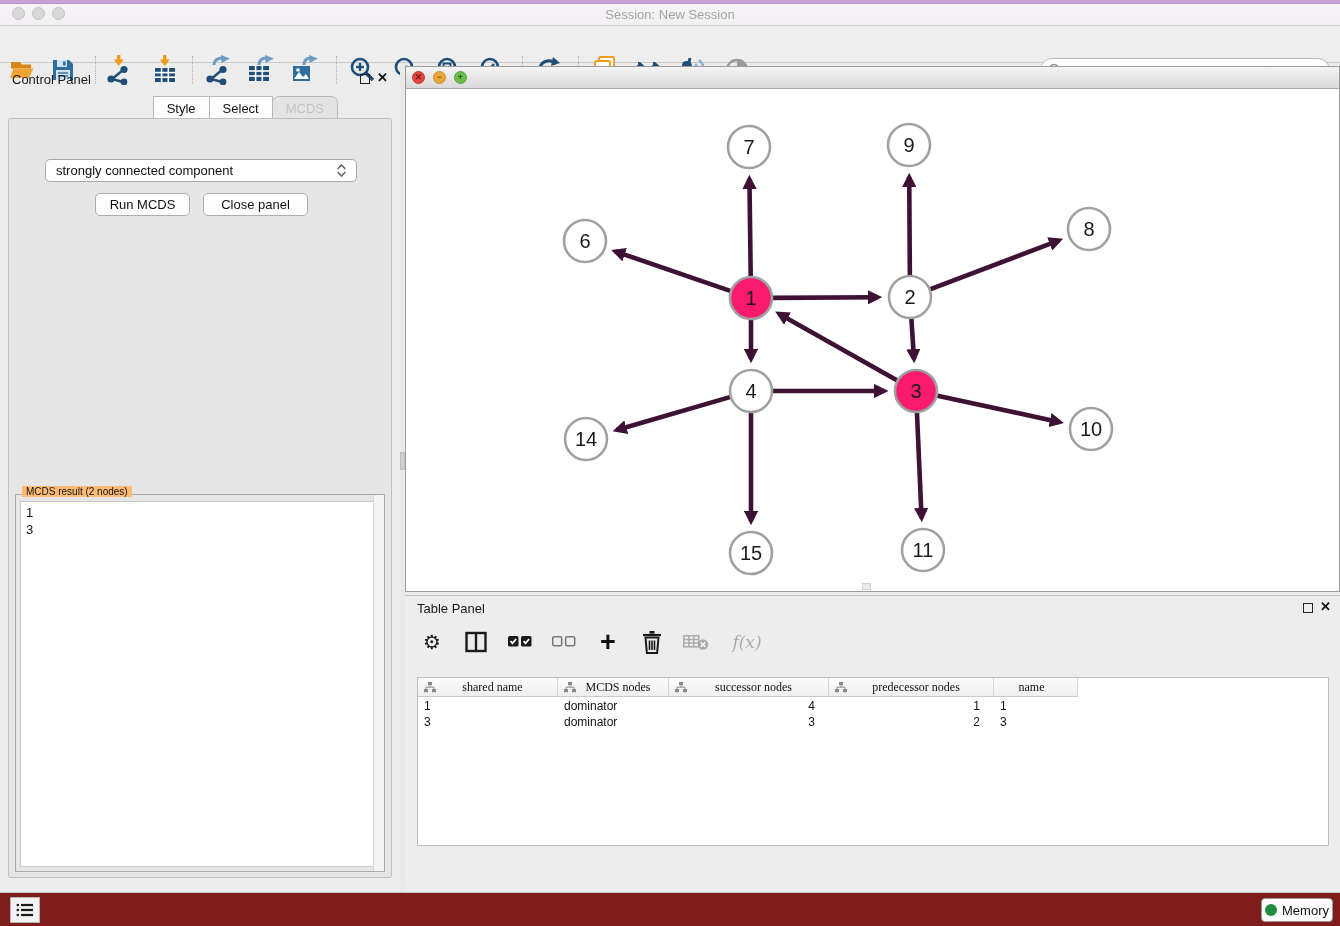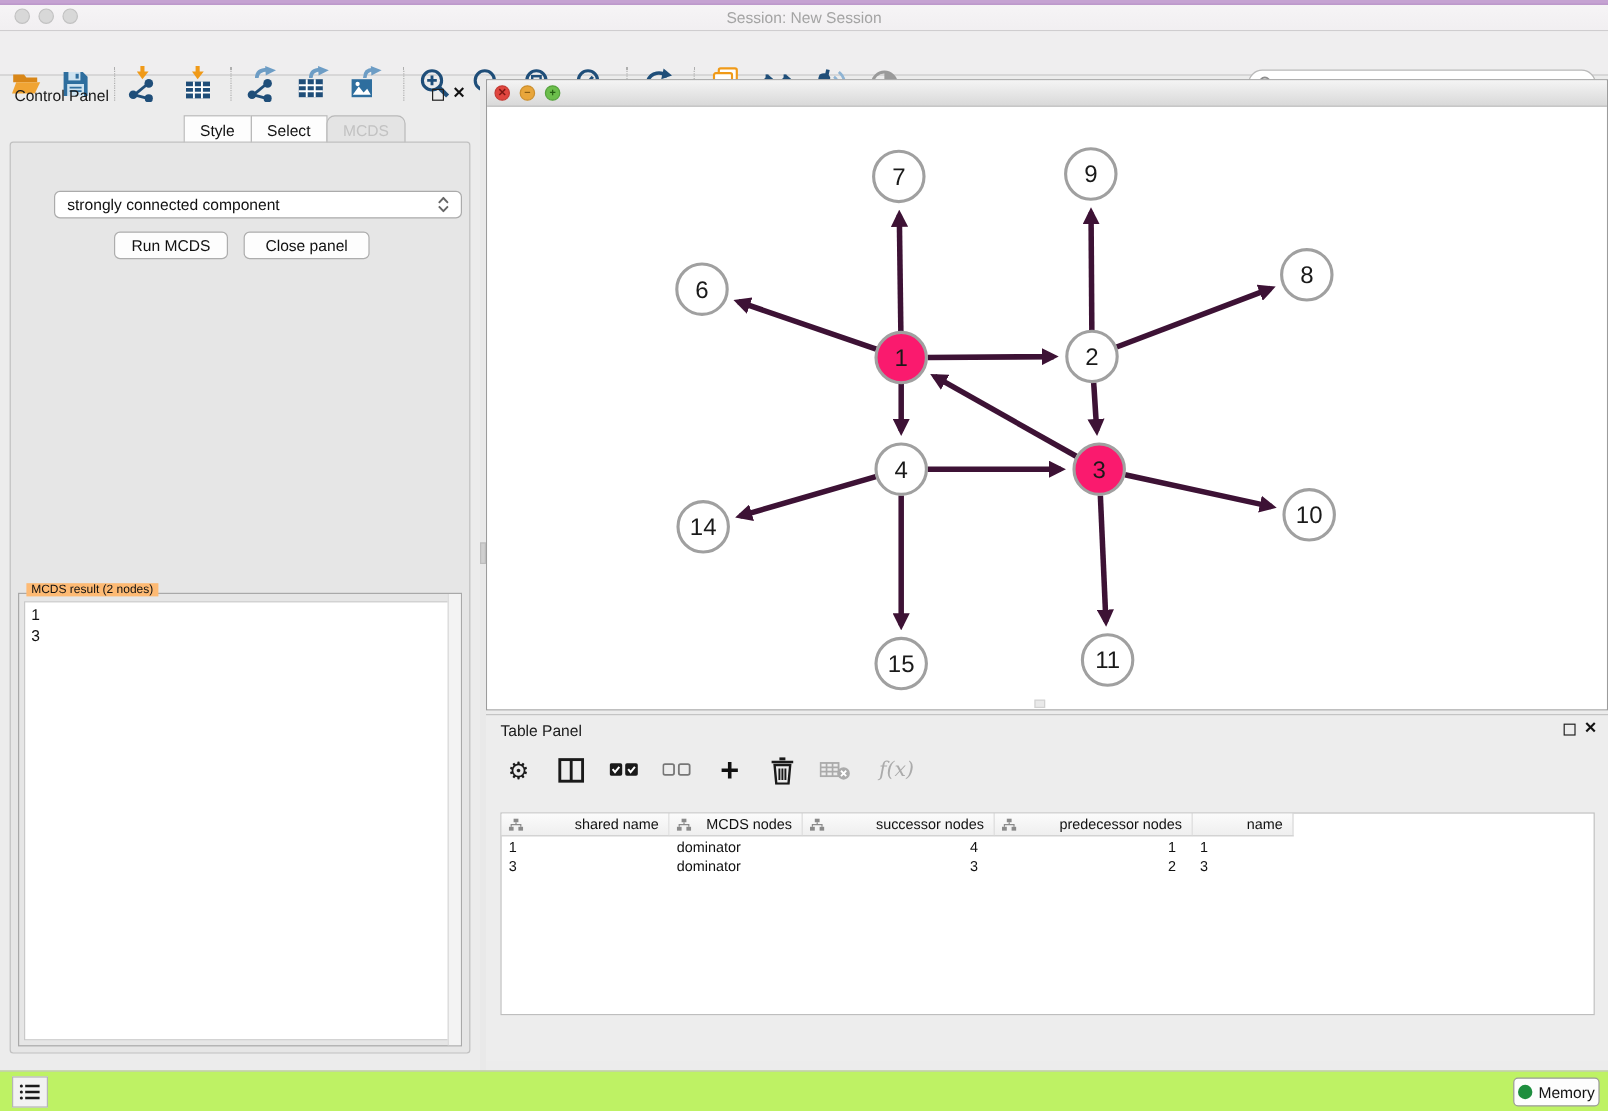--- a/index.html
+++ b/index.html
@@ -31,21 +31,21 @@
   .close-btn { position:absolute; top:4px; font-size:13px; font-weight:bold; color:#111; cursor:default; }
 
   .cp-tabs { position:absolute; top:96px; left:78px; display:flex; }
   .cp-tab { font-size:13px; padding:4px 13px; background:#FDFDFD; border:1px solid #B9B9B9; margin-left:-1px; color:#111; }
   .cp-tab:first-child { border-radius:7px 0 0 0; margin-left:0;margin-top:36px; }
   .cp-tab.active { background:#E4E4E4; color:#C2C2C2; border-radius:7px 7px 0 0; }
 
   .cp-body { position:absolute; left:8px; top:118px; width:384px; height:760px;
     background:#E6E6E6; border:1px solid #C0C0C0; border-radius:3px; }
   .opt-label { position:absolute; left:0; width:100%; top:18px; text-align:center; font-size:13px; color:#111; }
-  .criterion-select { position:absolute; left:36px; top:40px; width:340px; height:23px; background:#fff;
+  .criterion-select { position:absolute; left:36px; top:40px; width:312px; height:23px; background:#fff;
     border:1px solid #ABABAB; border-radius:5px; font-size:13px; display:flex; align-items:center; padding:0 10px; color:#111; }
   .criterion-select .stepper { margin-left:auto; display:flex; flex-direction:column; gap:1px; }
   .stepper svg { display:block; }
   .cp-btn { position:absolute; top:74px; height:23px; background:#FDFDFD; border:1px solid #ADADAD;
     border-radius:5px; font-size:13px; color:#111; display:flex; align-items:center; justify-content:center; }
 
   .result-group { position:absolute; left:6px; top:375px; width:370px; height:378px; border:1px solid #A9A9A9; }
   .result-legend { position:absolute; left:6px; top:-9px; background:#fdba74; padding:0 4px; font-size:10px; color:#111; }
   .result-textarea { position:absolute; left:4px; top:6px; right:4px; bottom:4px; background:#fff;
     border:1px solid #C9C9C9; font-size:13px; color:#111; padding:2px 5px; white-space:pre; line-height:17px; }
@@ -72,33 +72,33 @@
   .tp-icon { width:30px; height:30px; display:flex; align-items:center; justify-content:center; }
   .gear-glyph { font-size:20px; color:#1A1A1A; font-family:"DejaVu Sans", sans-serif; }
   .plus-glyph { font-size:27px; font-weight:bold; color:#111; line-height:22px; }
   .fx-glyph { font-family:"DejaVu Serif", serif; font-style:italic; font-size:17px; color:#ABABAB; }
 
   .data-table { position:absolute; left:12px; top:81px; width:912px; height:169px; background:#fff; border:1px solid #BEBEBE; }
   .dt-header { position:absolute; left:0; top:0; height:19px; display:flex; }
   .dt-hcell { height:19px; background:linear-gradient(#FBFBFB,#EFEFEF); border-right:1px solid #D5D5D5; border-bottom:1px solid #C9C9C9;
     display:flex; align-items:center; font-size:12px; color:#111; }
   .dt-hcell .hier { margin-left:6px; }
-  .dt-hcell .hlabel { flex:1; text-align:right; padding-right:8px; }
+  .dt-hcell .hlabel { flex:1; text-align:center; padding-right:8px;font-family:Liberation Serif, serif; }
   .dt-row { position:absolute; left:0; height:16px; display:flex; font-size:12px; color:#111; }
   .dt-cell { height:16px; display:flex; align-items:center; padding:0 6px; }
   .dt-cell.right { justify-content:flex-end; padding-right:14px; }
 
   .tp-tabs { position:absolute; left:0; right:0; top:268px; display:flex; justify-content:center; }
   .tp-tab { font-size:13px; font-weight:bold; padding:4px 14px; background:#FDFDFD; border:1px solid #B9B9B9; margin-left:-1px; color:#222; }
   .tp-tab:first-child { border-radius:8px 0 0 8px; margin-left:0; }
   .tp-tab:last-child { border-radius:0 8px 8px 0; }
   .tp-tab.active { background:#DCDCDC; color:#C3C3C3; border-radius:8px 0 0 8px; }
 
   
-  .statusbar { position:absolute; left:0; top:892px; width:1340px; height:34px; background:#bef264; border-top:1px solid #C6C6C6; }
+  .statusbar { position:absolute; left:0; top:892px; width:1340px; height:34px; background:#7f1d1d; border-top:1px solid #C6C6C6; }
   .list-btn { position:absolute; left:10px; top:4px; width:30px; height:26px; background:#F2F2F2; border:1px solid #B5B5B5; 
     display:flex; align-items:center; justify-content:center; }
   .memory-btn { position:absolute; right:7px; top:5px; width:72px; height:24px; background:#FDFDFD; border:1px solid #9A9A9A;
     border-radius:4px; display:flex; align-items:center; justify-content:center; gap:5px; font-size:13px; color:#111; }
   .memory-dot { width:12px; height:12px; border-radius:50%; background:#1E8E3E; }
 
   svg { display:block; }
 </style>
 </head>
 <body>

